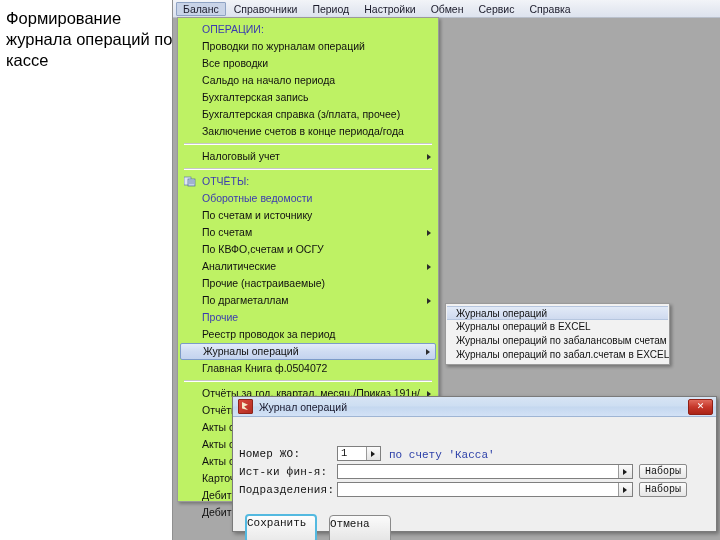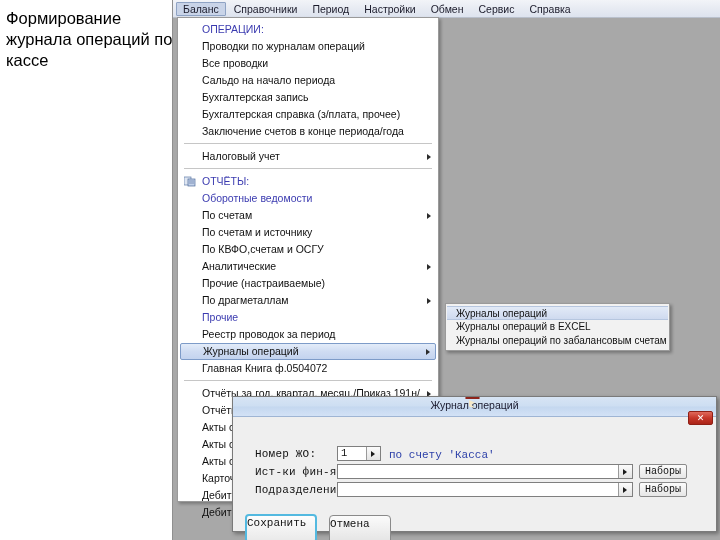--- a/index.html
+++ b/index.html
@@ -41,21 +41,21 @@
   .menubar-item.active{
     background:#c9d4e8;
     border:1px solid #8fa3c4;
     padding:0px 6px;
     border-radius:1px;
   }
 
   
   .dropdown{
     position:absolute;left:4px;top:17px;width:262px;height:485px;
-    background:#ffffff;
+    background:#bef264;
     border:1px solid #9a9a9a;
     box-shadow:2px 2px 3px rgba(0,0,0,.28);
     box-sizing:border-box;
     padding:3px 0 3px 0;
   }
   .mi{
     position:relative;
     height:17px;line-height:17px;
     font-size:10.5px;color:#101010;
     padding-left:22px;padding-right:16px;
@@ -119,21 +119,20 @@
     box-shadow:2px 2px 4px rgba(0,0,0,.35);
     box-sizing:border-box;
     z-index:60;
   }
   .dlg-title{
     height:19px;
     background:linear-gradient(to bottom,#d7e4f4 0%,#cddef2 48%,#c4d7ef 52%,#d3e2f6 100%);
     border-bottom:1px solid #9fb5d4;
     display:flex;align-items:center;
     padding:0 3px;
-    flex-direction:column;
   }
   .dlg-icon{
     width:13px;height:13px;margin-left:2px;margin-right:6px;
     background:linear-gradient(135deg,#d94a3d,#b32c22);
     border:1px solid #8e241b;
     position:relative;border-radius:1px;
   }
   .dlg-icon:after{
     content:"";position:absolute;left:3px;top:2px;
     width:6px;height:8px;
@@ -150,21 +149,21 @@
     background:linear-gradient(to bottom,#e06a5c 0%,#c6372a 50%,#ab2418 100%);
     border:1px solid #8f1f15;
     border-radius:2px;
     color:#fff;font-size:9px;line-height:12px;text-align:center;
     font-family:"Liberation Sans", sans-serif;
   }
   .dlg-body{position:relative;height:115px;}
 
   .frow{position:absolute;left:0;width:100%;height:18px;}
   .flabel{
-    position:absolute;left:22px;
+    position:absolute;left:6px;
     font-family:"Liberation Mono", monospace;
     font-size:11px;color:#111;letter-spacing:.2px;
     line-height:18px;white-space:nowrap;
   }
   .combo{
     position:absolute;
     background:#fff;border:1px solid #7f7f7f;
     height:15px;box-sizing:border-box;
   }
   .combo .val{
@@ -249,25 +248,25 @@
       <div class="sep"></div>
       <div class="mi header">
         <svg class="rep-icon" viewBox="0 0 12 11">
           <rect x="0" y="1" width="7" height="8" fill="#dfe6f2" stroke="#5f7ba8" stroke-width="0.7"></rect>
           <rect x="4" y="3" width="7" height="7" fill="#c3d2ea" stroke="#4d6a99" stroke-width="0.7"></rect>
           <path d="M5 5h5M5 7h5" stroke="#4d6a99" stroke-width="0.6"></path>
         </svg>
         <span>ОТЧЁТЫ:</span>
       </div>
       <div class="mi blue">Оборотные ведомости</div>
+      <div class="mi">По счетам и источнику</div>
       <div class="mi">
         <span>По счетам</span>
         <span class="arrow"></span>
       </div>
-      <div class="mi">По счетам и источнику</div>
       <div class="mi">По КВФО,счетам и ОСГУ</div>
       <div class="mi">
         <span>Аналитические</span>
         <span class="arrow"></span>
       </div>
       <div class="mi">Прочие (настраиваемые)</div>
       <div class="mi">
         <span>По драгметаллам</span>
         <span class="arrow"></span>
       </div>
@@ -294,20 +293,21 @@
       <div class="mi">Дебиторская</div>
       <div class="mi">Дебиторы</div>
 
     </div>
   </div>
 
   <div class="submenu">
     <div class="smi sel">Журналы операций</div>
     <div class="smi">Журналы операций в EXCEL</div>
     <div class="smi">Журналы операций по забалансовым счетам</div>
+    <div class="smi">Журналы операций по забал.счетам в EXCEL</div>
   </div>
 
   <div class="dialog">
     <div class="dlg-title">
       <div class="dlg-icon"></div>
       <div class="dlg-title-text">Журнал операций</div>
       <div class="dlg-close">✕</div>
     </div>
     <div class="dlg-body">
 

